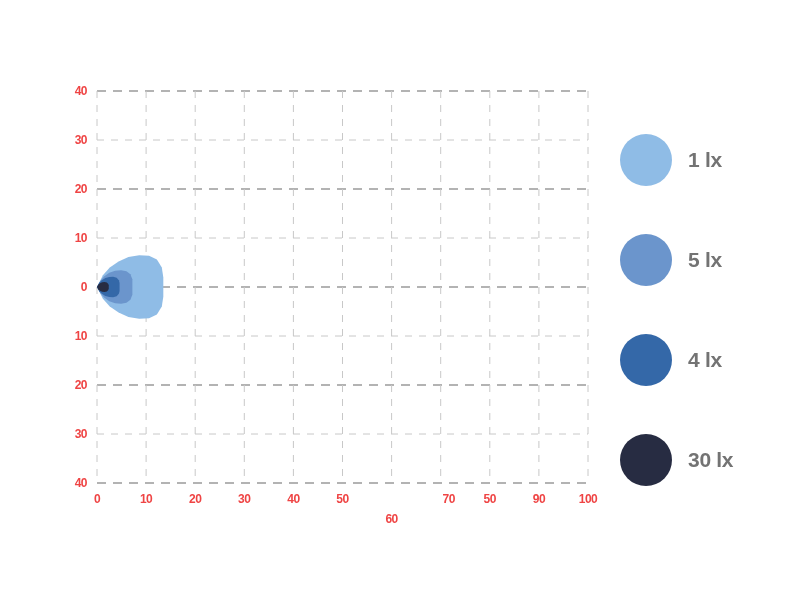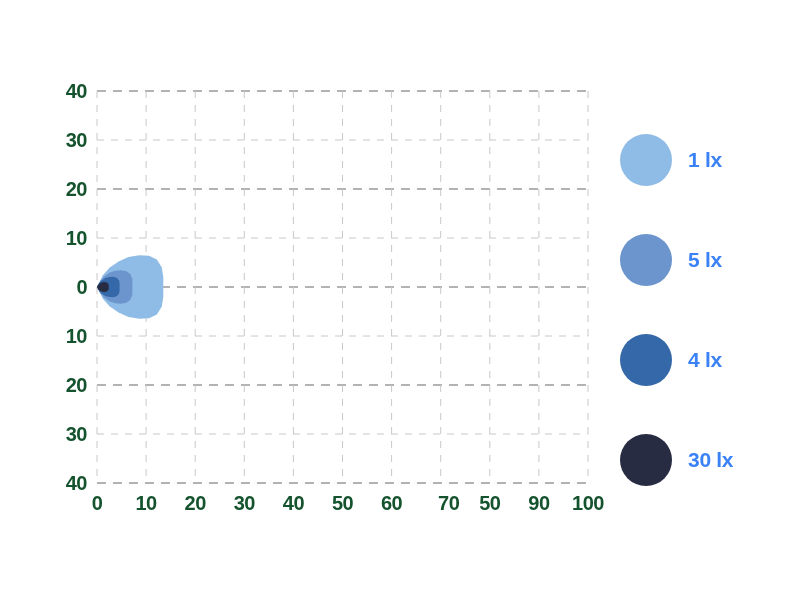--- a/index.html
+++ b/index.html
@@ -42,22 +42,22 @@
     width: 491px;
     height: 392px;
     overflow: visible;
   }
 
   
   .tick-label {
     position: absolute;
     font-family: "Liberation Sans", sans-serif;
     font-weight: bold;
-    font-size: 20px;
-    color: #14532d;
+    font-size: 12px;
+    color: #ef4444;
     letter-spacing: -0.5px;
     white-space: nowrap;
   }
   .y-tick {
     text-align: right;
     transform: translateY(-50%);
     right: 0;
   }
   #y-axis-labels {
     position: absolute;
@@ -95,21 +95,21 @@
     width: 52px;
     height: 52px;
     border-radius: 50%;
     flex: 0 0 auto;
   }
   .legend-label {
     margin-left: 16px;
     font-family: "Liberation Sans", sans-serif;
     font-weight: bold;
     font-size: 21px;
-    color: #3b82f6;
+    color: #737373;
     letter-spacing: -0.3px;
     white-space: nowrap;
   }
 </style>
 </head>
 <body>
 
 <div id="chart-root">
 
   <div id="y-axis-labels">
@@ -155,21 +155,21 @@
       </svg>
   </div>
 
   <div id="x-axis-labels">
       <div class="tick-label x-tick" style="position: absolute; left: 0px;">0</div>
       <div class="tick-label x-tick" style="position: absolute; left: 49.1px;">10</div>
       <div class="tick-label x-tick" style="position: absolute; left: 98.2px;">20</div>
       <div class="tick-label x-tick" style="position: absolute; left: 147.3px;">30</div>
       <div class="tick-label x-tick" style="position: absolute; left: 196.4px;">40</div>
       <div class="tick-label x-tick" style="position: absolute; left: 245.5px;">50</div>
-      <div class="tick-label x-tick" style="position: absolute; left: 294.6px;">60</div>
+      <div class="tick-label x-tick" style="position: absolute; left: 294.6px; margin-top: 20px;">60</div>
       <div class="tick-label x-tick" style="position: absolute; left: 343.7px; margin-left: 8px;">70</div>
       <div class="tick-label x-tick" style="position: absolute; left: 392.8px;">50</div>
       <div class="tick-label x-tick" style="position: absolute; left: 441.9px;">90</div>
       <div class="tick-label x-tick" style="position: absolute; left: 491px;">100</div>
     </div>
 
   <div id="legend">
       <div class="legend-row">
         <div class="legend-swatch" style="background: rgb(143, 188, 230);"></div>
         <div class="legend-label">1 lx</div>

